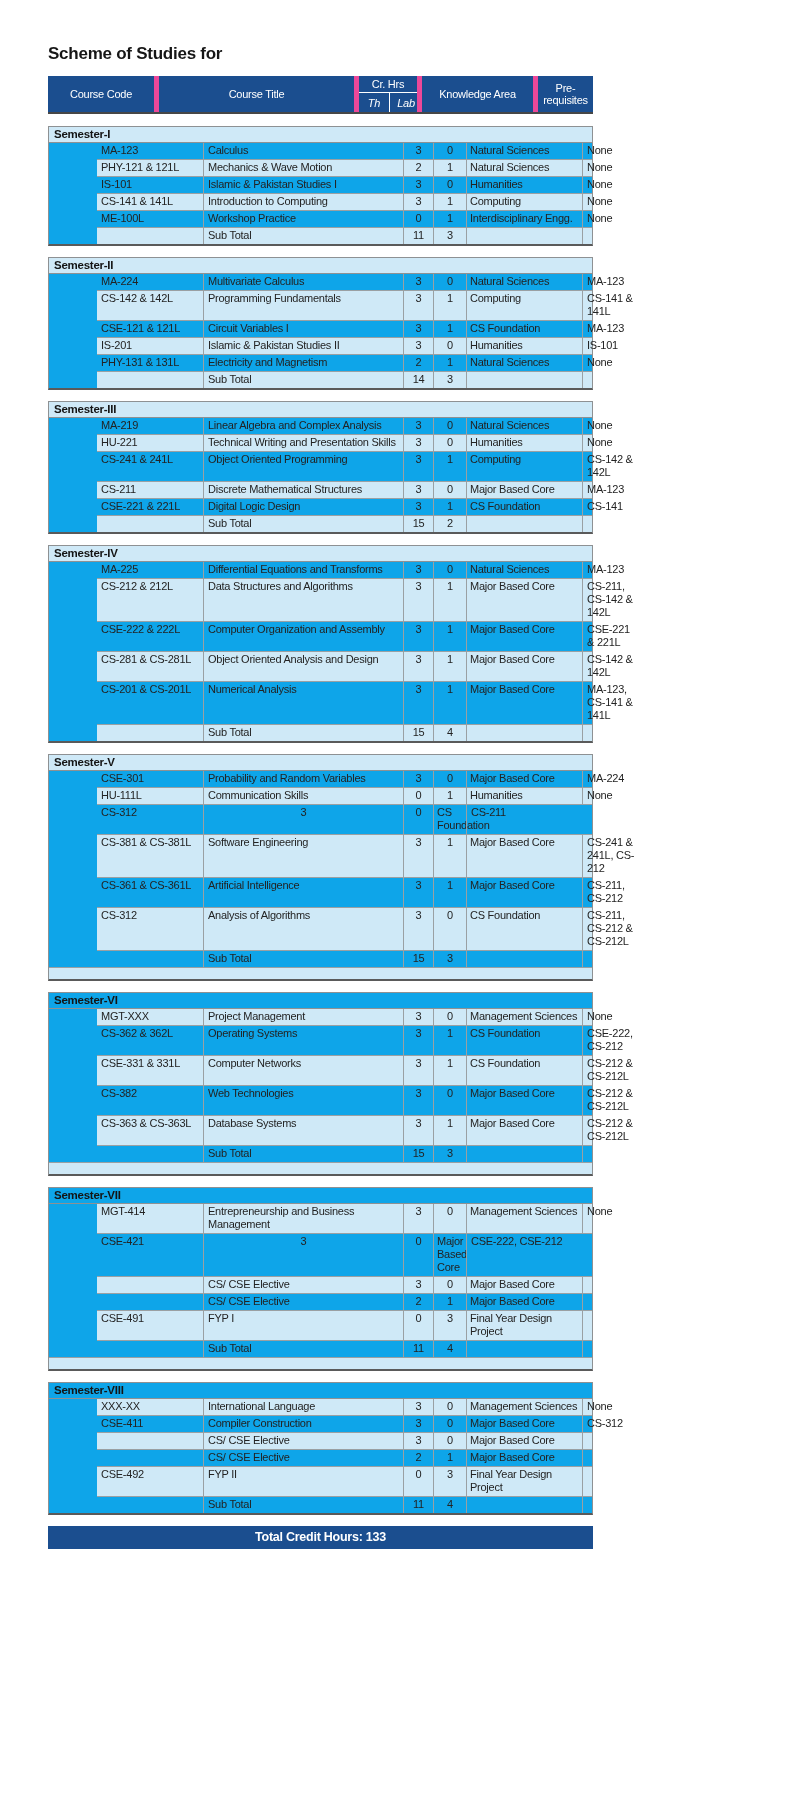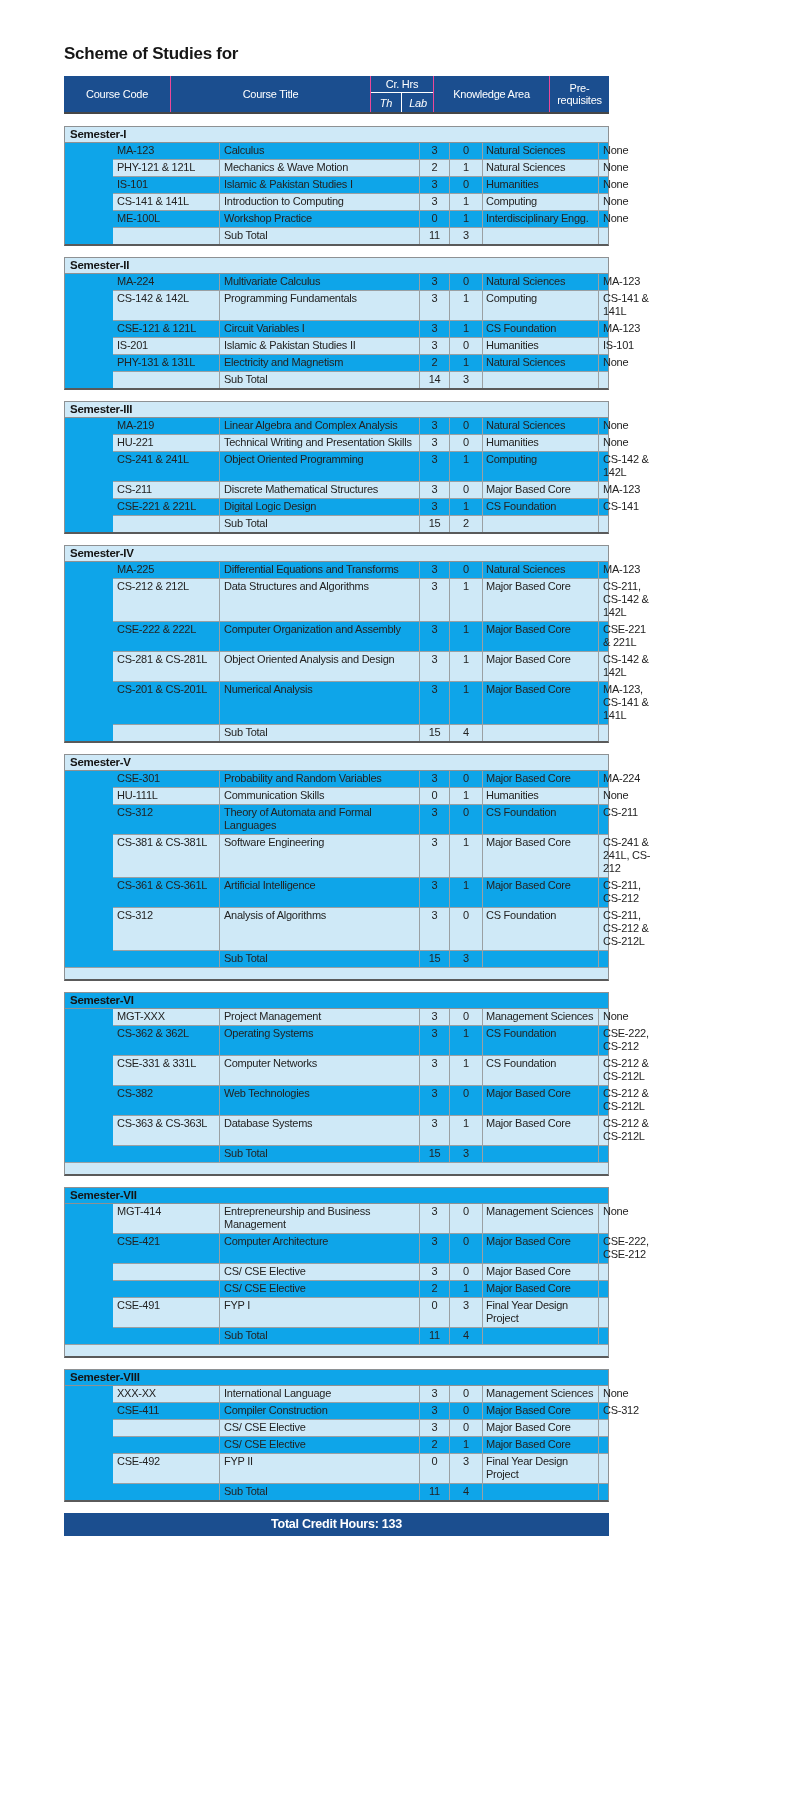--- a/index.html
+++ b/index.html
@@ -5,41 +5,41 @@
   * { box-sizing: border-box; }
   html, body { margin: 0; padding: 0; }
   body {
     width: 800px; height: 1800px;
     background: #ffffff;
     font-family: "Liberation Sans", "DejaVu Sans", sans-serif;
     color: #232323;
     overflow: hidden;
     letter-spacing: -0.25px;
   }
-  .page { padding: 44px 0 0 64px; }
+  .page { padding: 44px 0 0 48px; }
 
   .doc-title { margin-bottom: 12px; }
   .title-line1 { font-size: 17px; font-weight: bold; color: #161616; margin-bottom: 3px; }
   .title-line2 { font-size: 25px; font-weight: bold; color: var(--accent, #1c5aab); }
 
   .tablewrap { width: 545px; }
 
   
   .thead {
     display: grid;
     grid-template-columns: 106px 200px 63px 116px 60px;
     background: var(--navy, #1b4e8f);
     color: #fff;
     font-size: 11px;
     border-bottom: 2px solid #474747;
     margin-bottom: 12px;
     height: 38px;
   }
   .hc { display: flex; align-items: center; justify-content: center; text-align: center; line-height: 12px; padding: 1px 2px; }
-  .hc + .hc { border-left: 1px solid #ec4899; }
+  .hc + .hc { border-left: 5px solid #ec4899; }
   .hc.crhrs { flex-direction: column; padding: 0; align-items: stretch; }
   .crh-top { height: 17px; line-height: 17px; text-align: center; border-bottom: 1px solid #fff; }
   .crh-bottom { flex: 1; display: grid; grid-template-columns: 30px 33px; font-style: italic; }
   .crh-bottom div { display: flex; align-items: center; justify-content: center; }
   .crh-bottom div + div { border-left: 1px solid #fff; }
 
   
   .sem-block {
     border: 1px solid #8e9193;
     border-bottom: 2px solid #5a5a5a;
@@ -321,21 +321,20 @@
           <div class="row shade">
             <div class="cell code">HU-111L</div>
             <div class="cell title">Communication Skills</div>
             <div class="cell num">0</div>
             <div class="cell num">1</div>
             <div class="cell area">Humanities</div>
             <div class="cell prereq">None</div>
           </div>
           <div class="row">
             <div class="cell code">CS-312</div>
-            <div class="cell title">Theory of Automata and Formal Languages</div>
             <div class="cell num">3</div>
             <div class="cell num">0</div>
             <div class="cell area">CS Foundation</div>
             <div class="cell prereq">CS-211</div>
           </div>
           <div class="row shade">
             <div class="cell code">CS-381 &amp; CS-381L</div>
             <div class="cell title">Software Engineering</div>
             <div class="cell num">3</div>
             <div class="cell num">1</div>
@@ -425,21 +424,20 @@
           <div class="row shade">
             <div class="cell code">MGT-414</div>
             <div class="cell title">Entrepreneurship and Business Management</div>
             <div class="cell num">3</div>
             <div class="cell num">0</div>
             <div class="cell area">Management Sciences</div>
             <div class="cell prereq">None</div>
           </div>
           <div class="row">
             <div class="cell code">CSE-421</div>
-            <div class="cell title">Computer Architecture</div>
             <div class="cell num">3</div>
             <div class="cell num">0</div>
             <div class="cell area">Major Based Core</div>
             <div class="cell prereq">CSE-222, CSE-212</div>
           </div>
           <div class="row shade">
             <div class="cell code"></div>
             <div class="cell title">CS/ CSE Elective</div>
             <div class="cell num">3</div>
             <div class="cell num">0</div>

